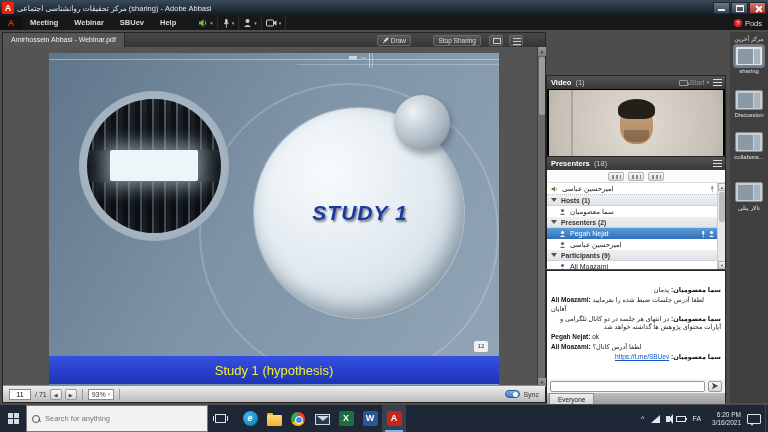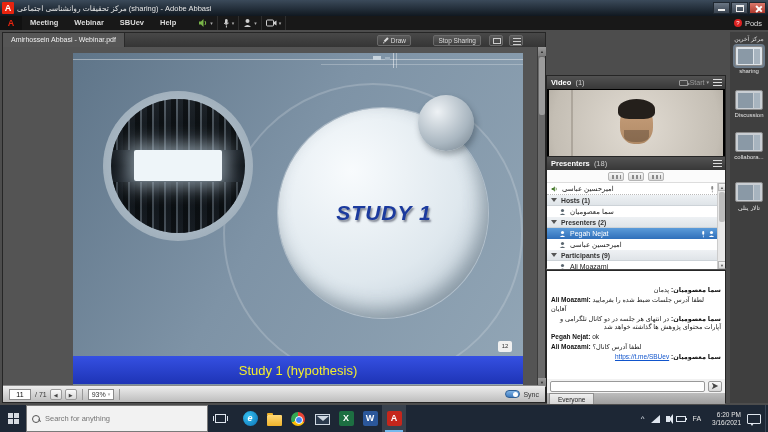--- a/index.html
+++ b/index.html
@@ -33,21 +33,21 @@
 
   
   .share-pod{position:absolute;left:2px;top:2px;width:544px;height:371px;background:#545454;border:1px solid #262626;}
   .share-tabbar{position:absolute;left:0;top:0;width:100%;height:14px;background:linear-gradient(#484848,#353535);}
   .share-tab{position:absolute;left:0;top:0;height:14px;padding:0 8px;background:#565656;color:#f0f0f0;font-size:7px;line-height:14px;border-right:1px solid #2a2a2a;}
   .sbtn{position:absolute;top:2px;height:11px;font-size:6.5px;color:#ddd;line-height:9px;border:1px solid #6a6a6a;border-radius:2px;background:linear-gradient(#5a5a5a,#3f3f3f);padding:0 4px;display:flex;align-items:center;}
   .icon-sq{position:absolute;top:2px;width:14px;height:11px;border:1px solid #6a6a6a;border-radius:2px;background:linear-gradient(#5a5a5a,#3f3f3f);}
   .pod-lines{position:absolute;left:3px;top:2px;width:8px;height:7px;background:repeating-linear-gradient(to bottom,#ccc 0 1px,transparent 1px 3px);}
   .grid-glyph{position:absolute;left:3px;top:2px;width:8px;height:6px;border:1px solid #ccc;}
 
-  .slide{position:absolute;left:46px;top:20px;width:450px;height:333px;background:linear-gradient(120deg,#5f7589 0%,#7e93a6 45%,#92a6b6 100%);overflow:hidden;margin-left:24px;}
+  .slide{position:absolute;left:46px;top:20px;width:450px;height:333px;background:linear-gradient(120deg,#5f7589 0%,#7e93a6 45%,#92a6b6 100%);overflow:hidden;}
   .deco-line1{position:absolute;left:0;top:6px;width:100%;height:1px;background:rgba(255,255,255,.4);}
   .deco-line2{position:absolute;left:55%;top:11px;width:45%;height:1px;background:rgba(255,255,255,.25);}
   .deco-sq1{position:absolute;left:300px;top:3px;width:8px;height:4px;background:#c8d4de;}
   .deco-sq2{position:absolute;left:312px;top:4px;width:5px;height:3px;background:#9fb0bf;}
   .deco-vline{position:absolute;left:320px;top:0;width:1px;height:15px;background:rgba(255,255,255,.5);box-shadow:3px 0 0 rgba(255,255,255,.35);}
   .deco-arc{position:absolute;left:150px;top:30px;width:300px;height:300px;border-radius:50%;border:2px solid rgba(255,255,255,.18);}
   .photo-ring{position:absolute;left:30px;top:38px;width:150px;height:150px;border-radius:50%;background:radial-gradient(#cdd8e0,#8fa0ae);}
   .photo{position:absolute;left:8px;top:8px;width:134px;height:134px;border-radius:50%;overflow:hidden;background:linear-gradient(#3a434c,#10151a 50%,#2a323b);}
   .photo-stripes-top,.photo-stripes-bot{position:absolute;left:0;width:100%;height:38%;background:repeating-linear-gradient(90deg,rgba(5,8,10,.8) 0 5px,rgba(200,215,225,.18) 5px 7px,rgba(10,14,18,.6) 7px 12px);}
   .photo-stripes-top{top:0;} .photo-stripes-bot{bottom:0;}

